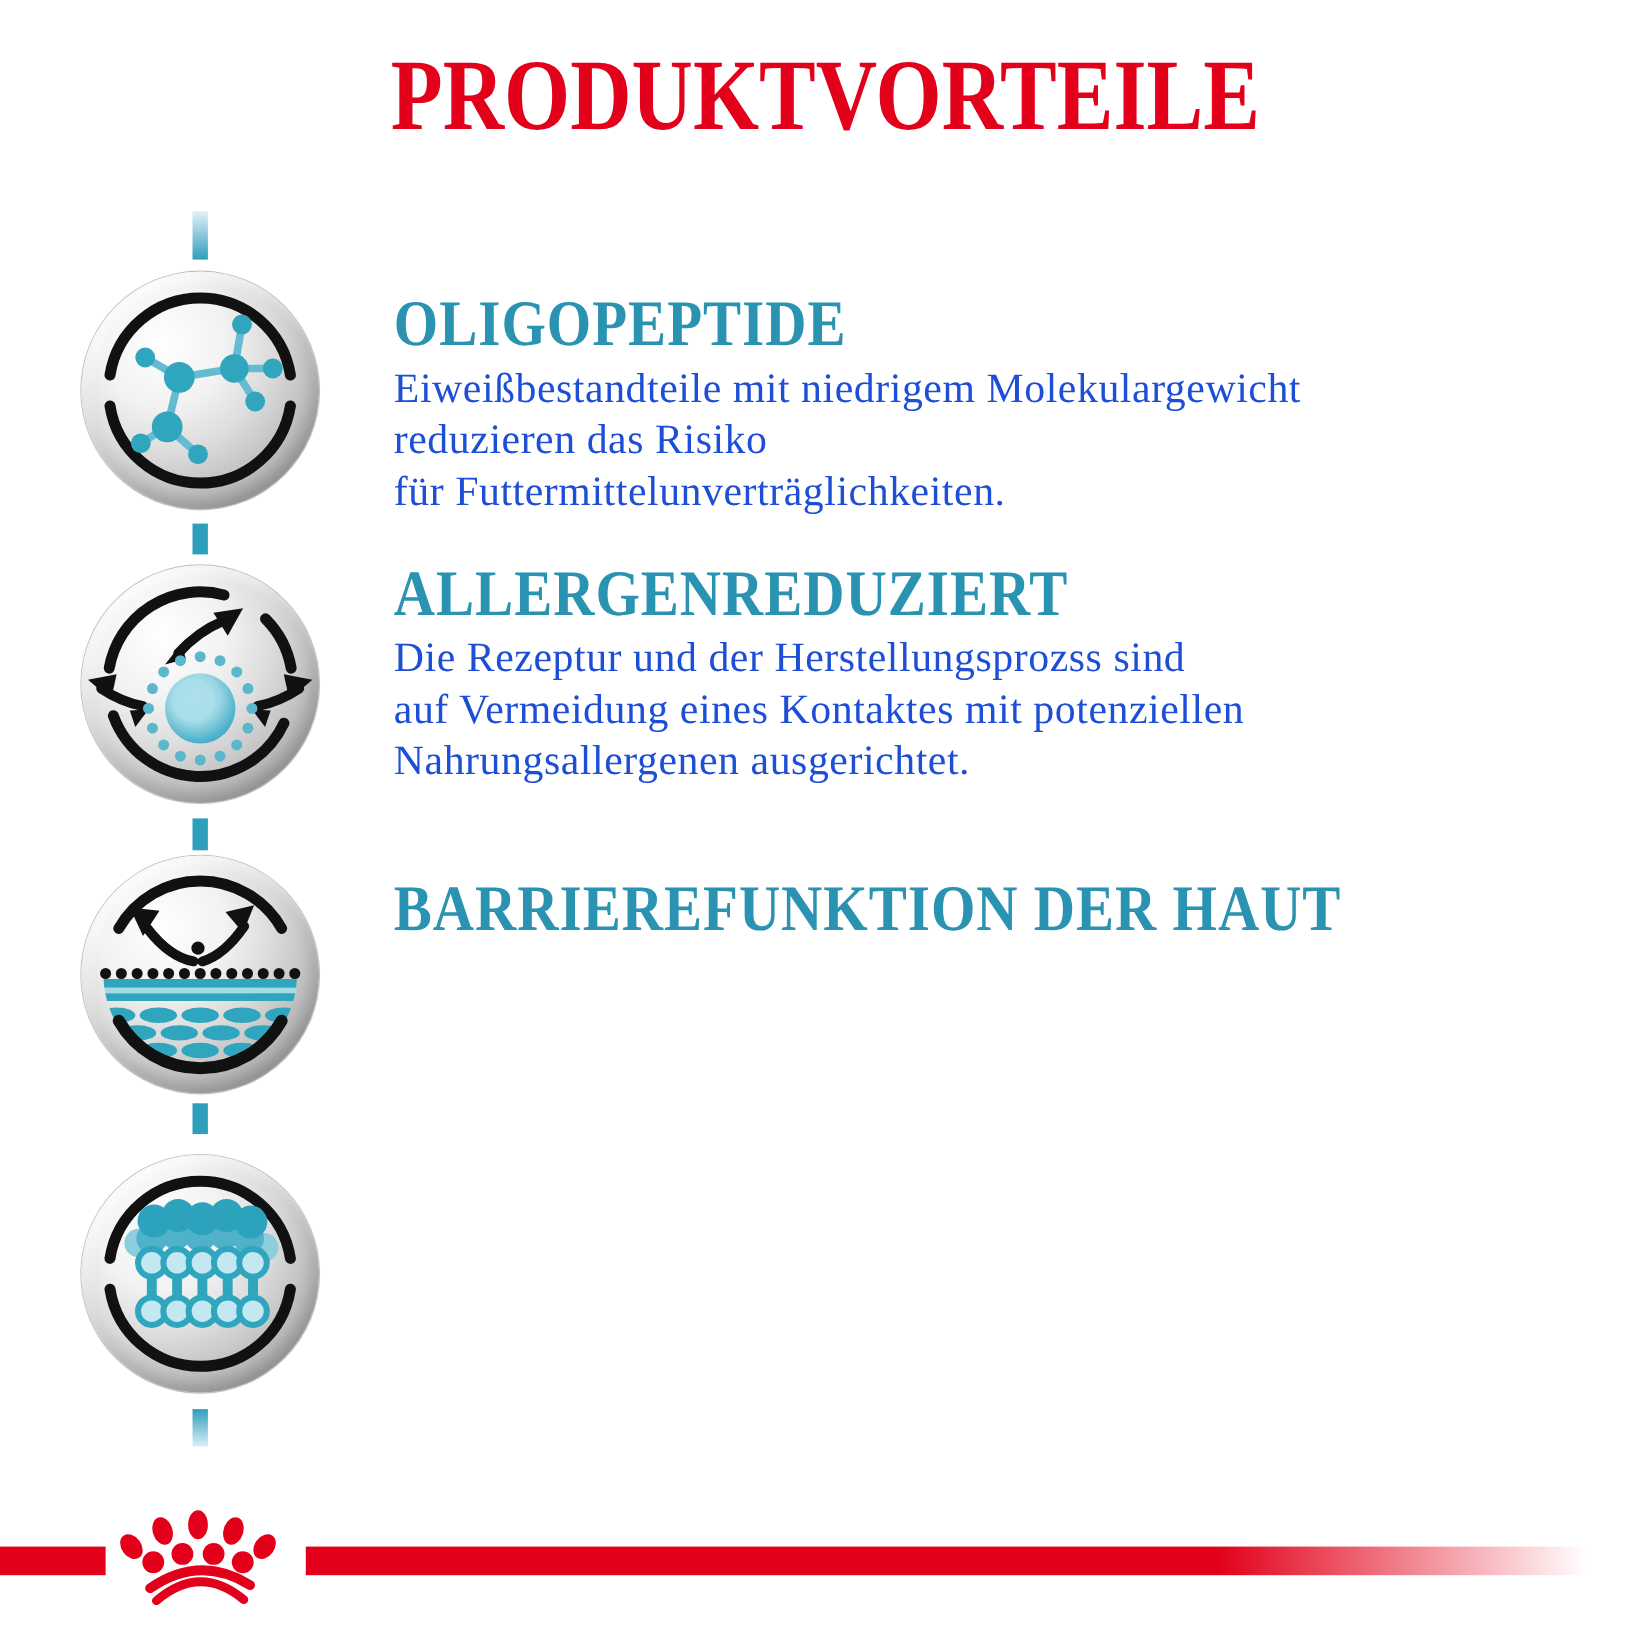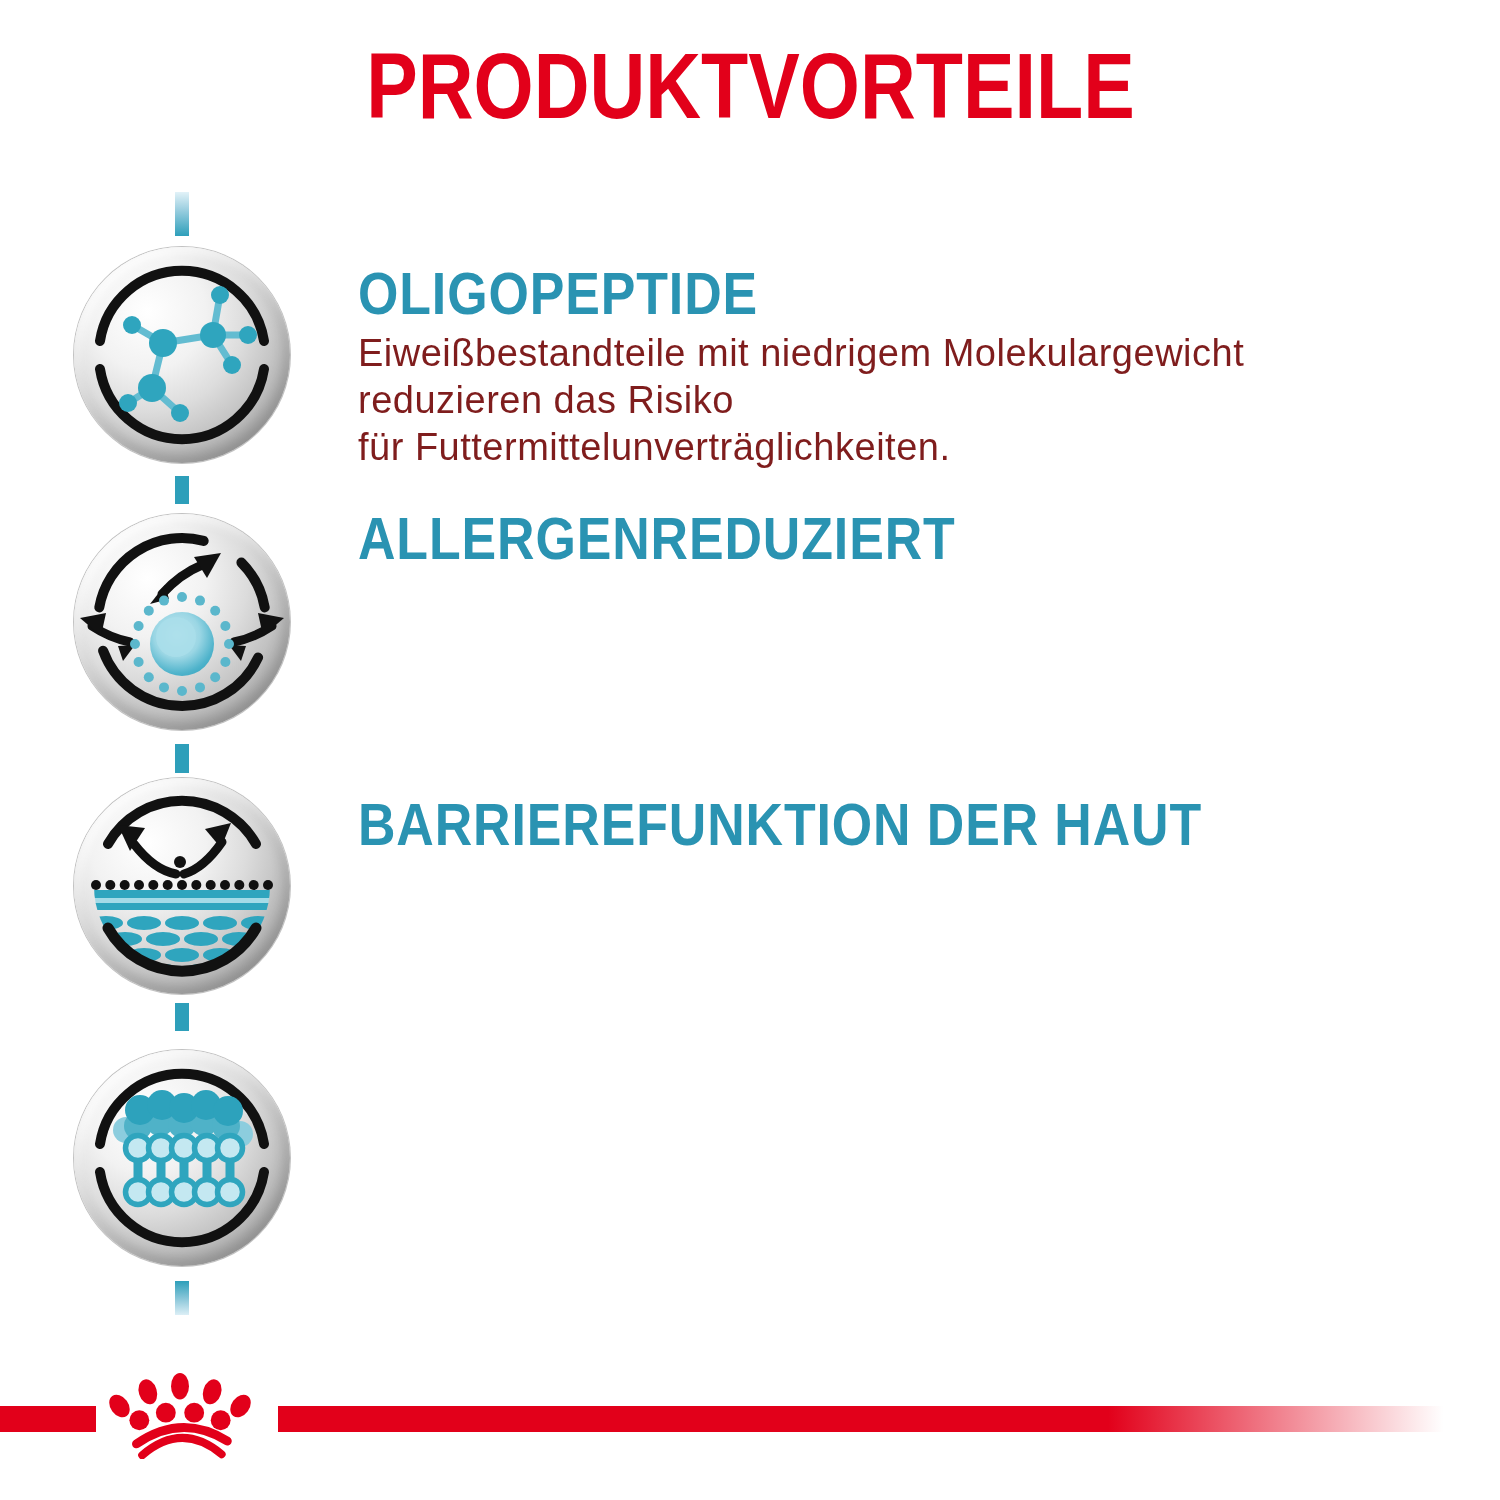--- a/index.html
+++ b/index.html
@@ -1,18 +1,18 @@
 <!DOCTYPE html>
 <html><head>
 <meta charset="utf-8">
 <style>
   html,body{margin:0;padding:0;background:#ffffff;}
   .canvas{
     position:relative;width:1500px;height:1500px;background:#ffffff;overflow:hidden;
-    font-family:Liberation Sans, sans-serif;
+    font-family:Liberation Serif, serif;
   }
   
   .title-wrap{position:absolute;left:0;top:36px;width:1500px;text-align:center;}
   .title{
     display:inline-block;margin:0;font-size:92px;line-height:100px;font-weight:bold;
     color:#E2001A;letter-spacing:0px;transform:scaleX(0.84);transform-origin:50% 50%;
     white-space:nowrap;
   }
   
   .dash{position:absolute;left:175px;width:14px;background:#2E9FBA;}
@@ -35,21 +35,21 @@
   .section{position:absolute;left:358px;width:1110px;margin-top:20px;}
   .section-1{top:243px;}
   .section-2{top:488px;}
   .section-3{top:774px;}
   .section-4{top:1041px;}
   .section h2{
     margin:0;font-size:59px;line-height:62px;font-weight:bold;color:#2A93B2;
     letter-spacing:1px;transform:scaleX(0.88);transform-origin:0 50%;white-space:nowrap;
   }
   .section p{
-    margin:5px 0 0 0;font-size:38px;line-height:47px;color:#7f1d1d;
+    margin:5px 0 0 0;font-size:38px;line-height:47px;color:#1d4ed8;
     letter-spacing:0.5px;white-space:pre-line;
   }
   
   .red-bar{
     position:absolute;left:0;top:1406px;width:1458px;height:26px;
     background:linear-gradient(90deg,#E2001A 0%,#E2001A 76%,rgba(226,0,26,0) 99%);
   }
   .bar-knockout{position:absolute;left:96px;top:1400px;width:182px;height:38px;background:#ffffff;}
   .crown{position:absolute;left:104px;top:1372px;width:152px;height:87px;}
 </style>
@@ -257,20 +257,23 @@
   </div>
 
   <div class="section section-1">
     <h2>OLIGOPEPTIDE</h2>
     <p>Eiweißbestandteile mit niedrigem Molekulargewicht
 reduzieren das Risiko
 für Futtermittelunverträglichkeiten.</p>
   </div>
   <div class="section section-2">
     <h2>ALLERGENREDUZIERT</h2>
+    <p>Die Rezeptur und der Herstellungsprozss sind
+auf Vermeidung eines Kontaktes mit potenziellen
+Nahrungsallergenen ausgerichtet.</p>
   </div>
   <div class="section section-3">
     <h2>BARRIEREFUNKTION DER HAUT</h2>
   </div>
 
   <div class="red-bar"></div>
   <div class="bar-knockout"></div>
   <svg class="crown" viewBox="0 0 160 92">
     <g fill="#E2001A">
       <ellipse cx="16" cy="36" rx="9.5" ry="13" transform="rotate(-36 16 36)"></ellipse>

